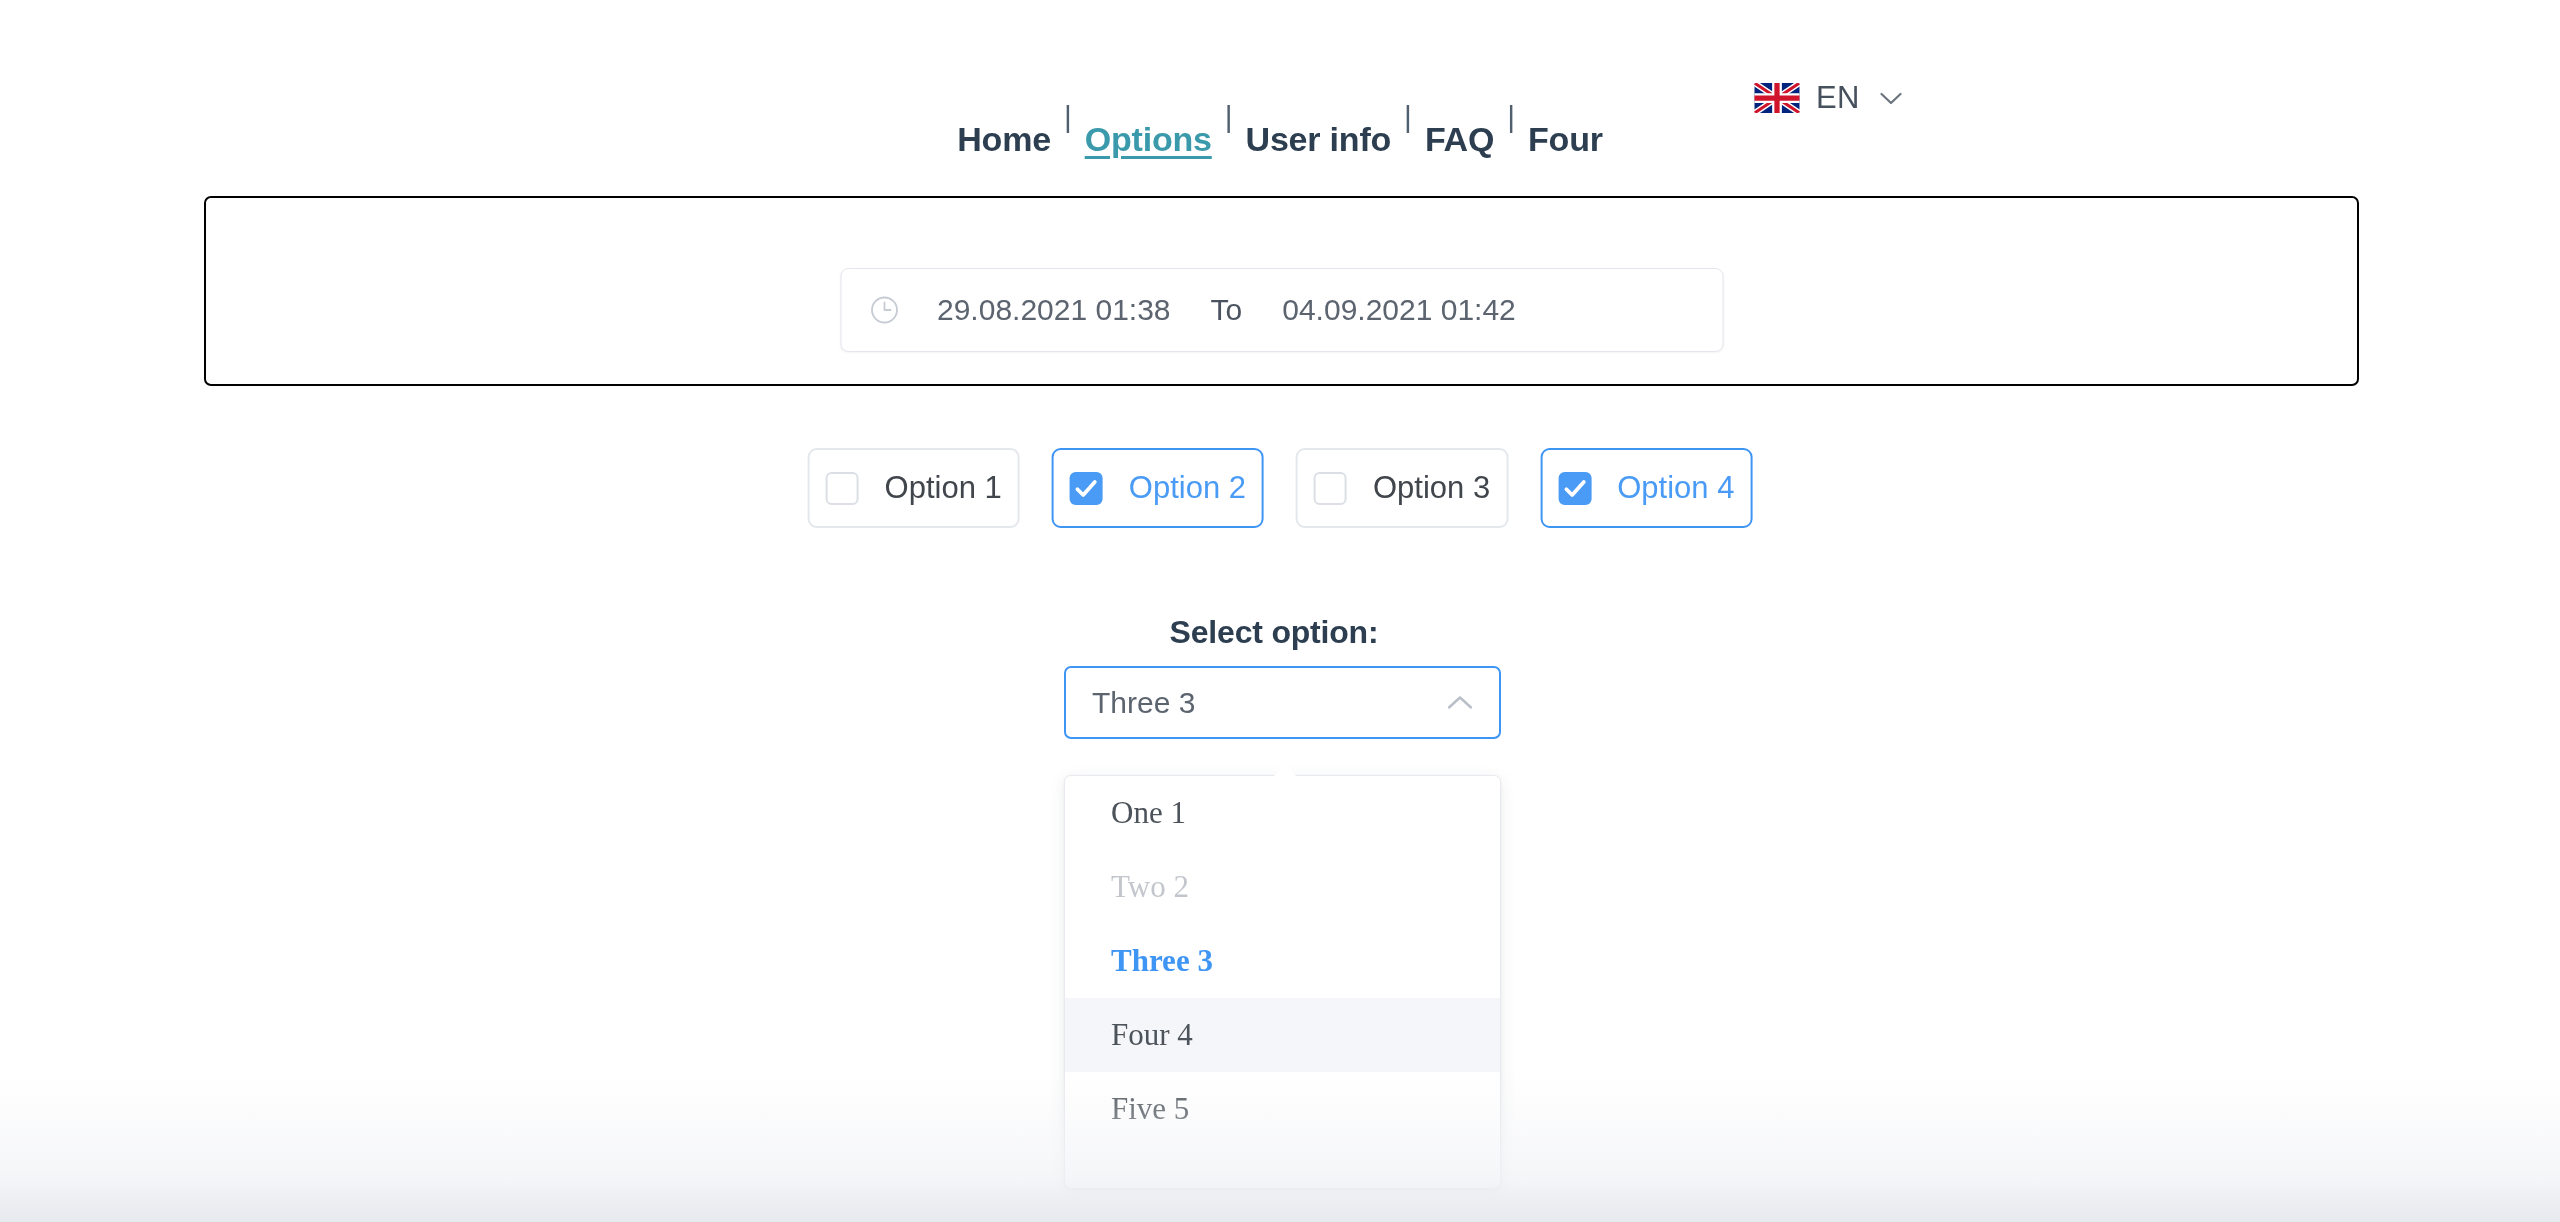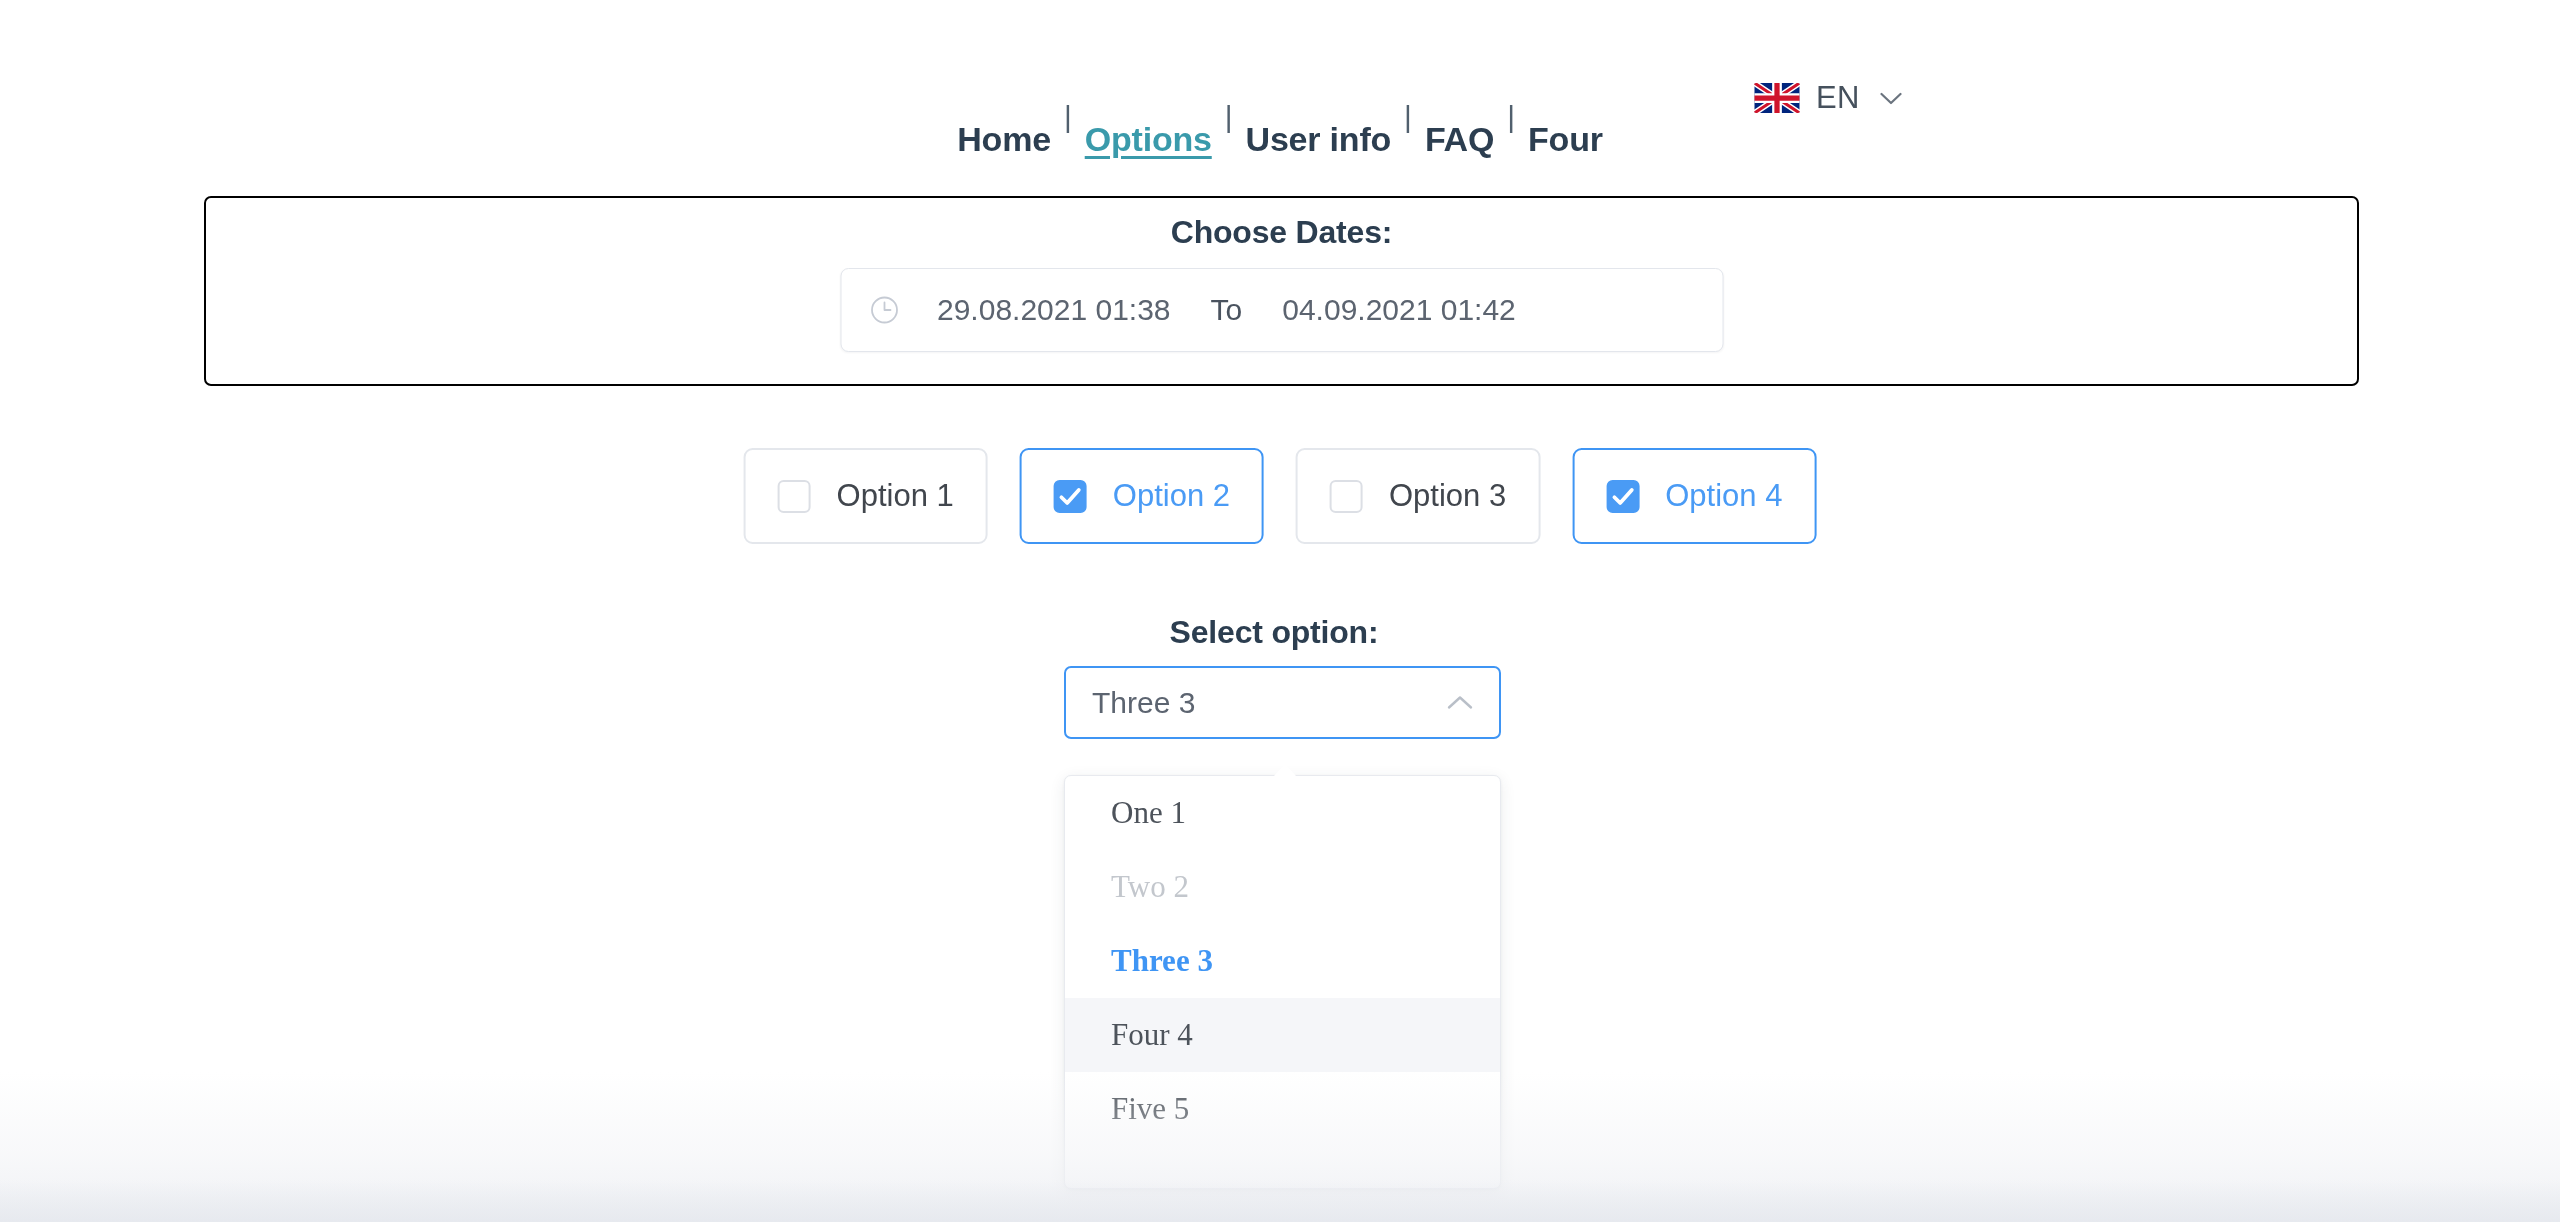--- a/index.html
+++ b/index.html
@@ -155,22 +155,22 @@
     top: 448px;
     left: 50%;
     transform: translateX(-50%);
     display: flex;
     align-items: center;
     gap: 32px;
   }
   .opt {
     display: flex;
     align-items: center;
-    height: 96px;
-    padding: 0 32px;
+    height: 80px;
+    padding: 0 16px;
     border: 2px solid #e4e7ec;
     border-radius: 9px;
     background: #ffffff;
     cursor: pointer;
     white-space: nowrap;
   }
   .opt.checked { border-color: #3f95f4; }
   .cb {
     width: 33px; height: 33px;
     border-radius: 6px;
@@ -291,21 +291,20 @@
         <path d="M30,0 L30,40 M0,20 L60,20" stroke="#cf142b" stroke-width="7"></path>
       </svg>
       <span class="lang-text">EN</span>
       <svg class="chev-down" viewBox="0 0 22 13" fill="none">
         <path d="M1.5 2 L11 11 L20.5 2" stroke="#6b747f" stroke-width="2.2" stroke-linecap="round" stroke-linejoin="round"></path>
       </svg>
     </div>
   </div>
 
   <div class="dates-card">
-    <div class="dates-title">Choose Dates:</div>
 
     <div class="date-range">
       <svg class="clock-icon" viewBox="0 0 30 30" fill="none">
         <circle cx="15" cy="15" r="12.5" stroke="#c6cbd4" stroke-width="1.8"></circle>
         <path d="M15 7.5 L15 15 L21 15" stroke="#c6cbd4" stroke-width="1.8" stroke-linecap="round" stroke-linejoin="round"></path>
       </svg>
       <span class="date-val first">29.08.2021 01:38</span>
       <span class="date-to">To</span>
       <span class="date-val">04.09.2021 01:42</span>
     </div>

